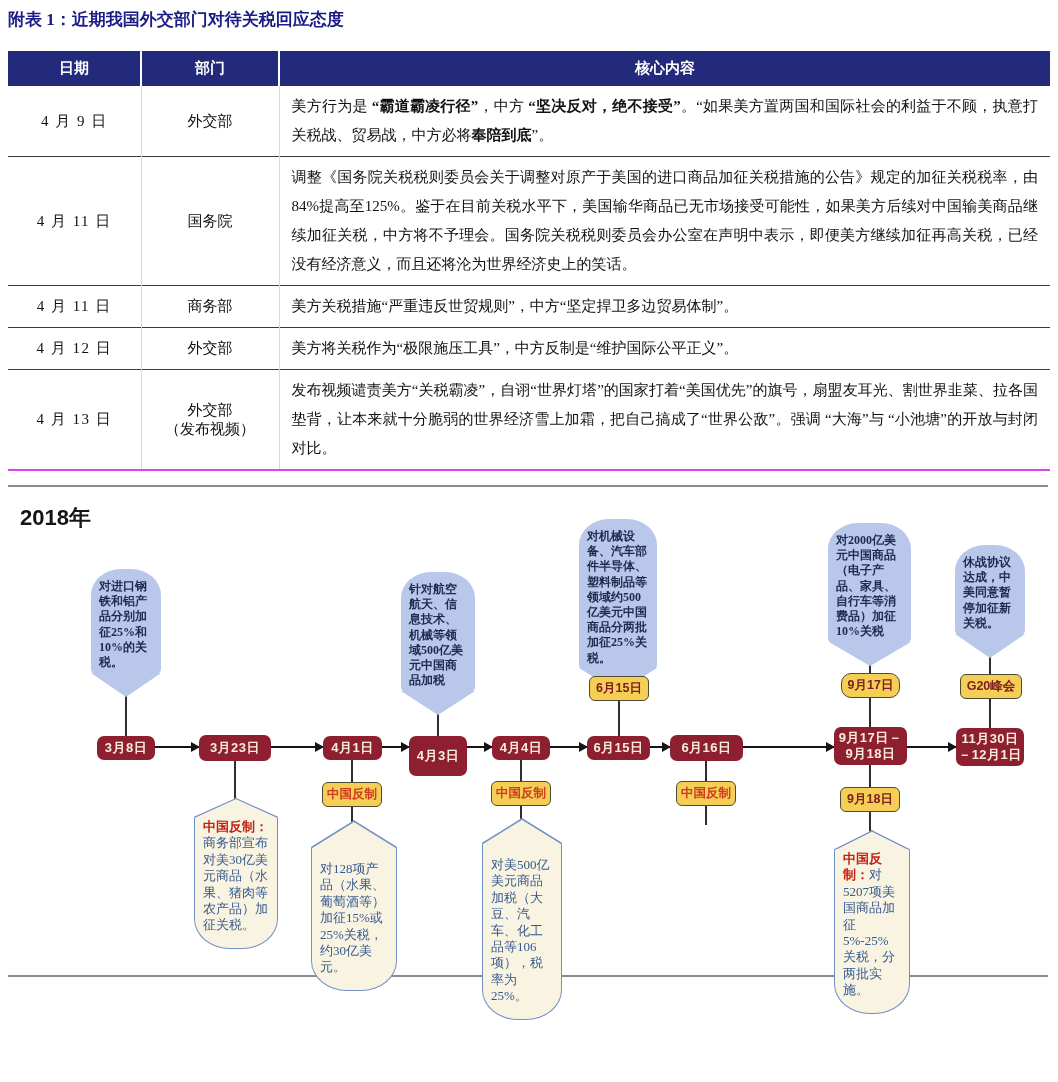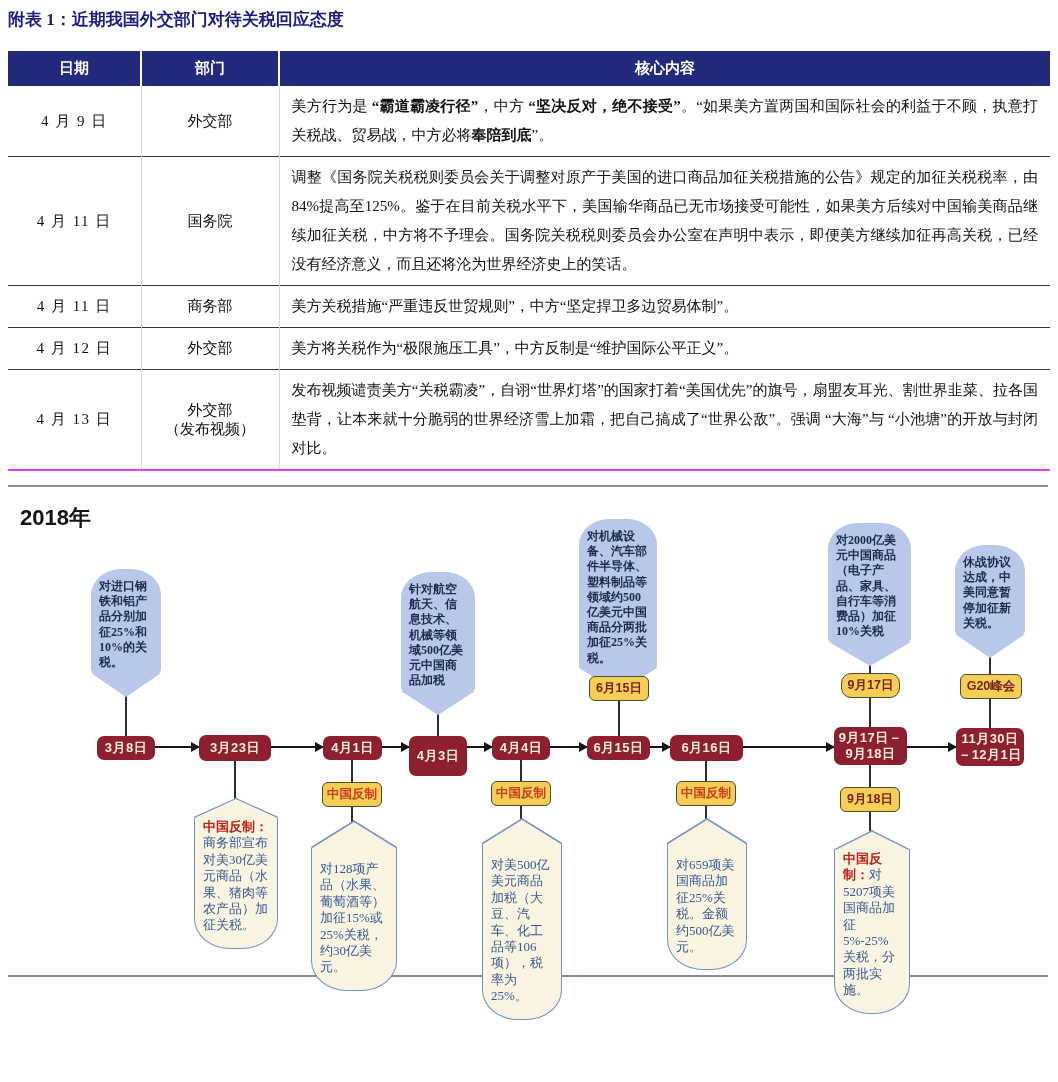--- a/index.html
+++ b/index.html
@@ -180,23 +180,19 @@
       <span class="btext"><span class="red-bold">中国反制：</span><span>商务部宣布对美30亿美元商品（水果、猪肉等农产品）加征关税。</span></span>
     </div>
     <div class="bbot" style="left:303px;top:360px;width:68px;min-height:104px;">
       <span class="roof" style="width:59px;height:59px;transform:translate(-50%,-50%) scaleY(0.62) rotate(45deg);"></span>
       <span class="btext" style="padding-top:12px;"><span>对128项产品（水果、葡萄酒等）加征15%或25%关税，约30亿美元。</span></span>
     </div>
     <div class="bbot" style="left:474px;top:356px;width:62px;min-height:110px;">
       <span class="roof" style="width:55px;height:55px;transform:translate(-50%,-50%) scaleY(0.62) rotate(45deg);"></span>
       <span class="btext" style="padding-top:12px;"><span>对美500亿美元商品加税（大豆、汽车、化工品等106项），税率为25%。</span></span>
     </div>
-    <div class="bbot" style="left:659px;top:356px;width:62px;min-height:96px;">
-      <span class="roof" style="width:55px;height:55px;transform:translate(-50%,-50%) scaleY(0.62) rotate(45deg);"></span>
-      <span class="btext" style="padding-top:12px;"><span>对659项美国商品加征25%关税。金额约500亿美元。</span></span>
-    </div>
     <div class="bbot" style="left:826px;top:362px;width:58px;min-height:98px;">
       <span class="roof" style="width:51px;height:51px;transform:translate(-50%,-50%) scaleY(0.5) rotate(45deg);"></span>
       <span class="btext"><span class="red-bold">中国反制：</span><span>对5207项美国商品加征5%-25%关税，分两批实施。</span></span>
     </div>
   </div>
 
 </div>
 
 </body></html>

